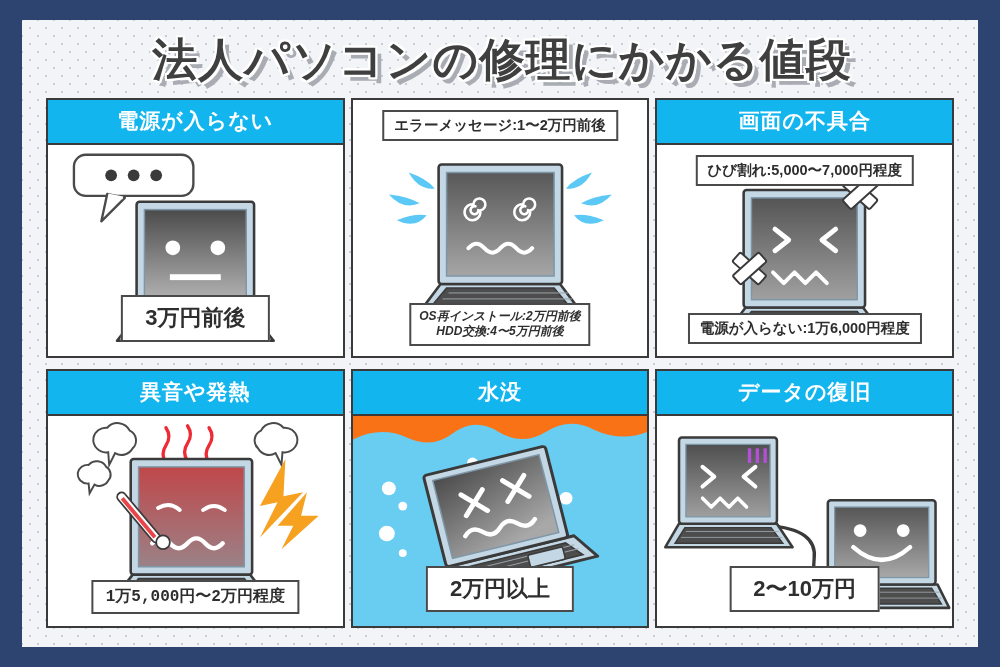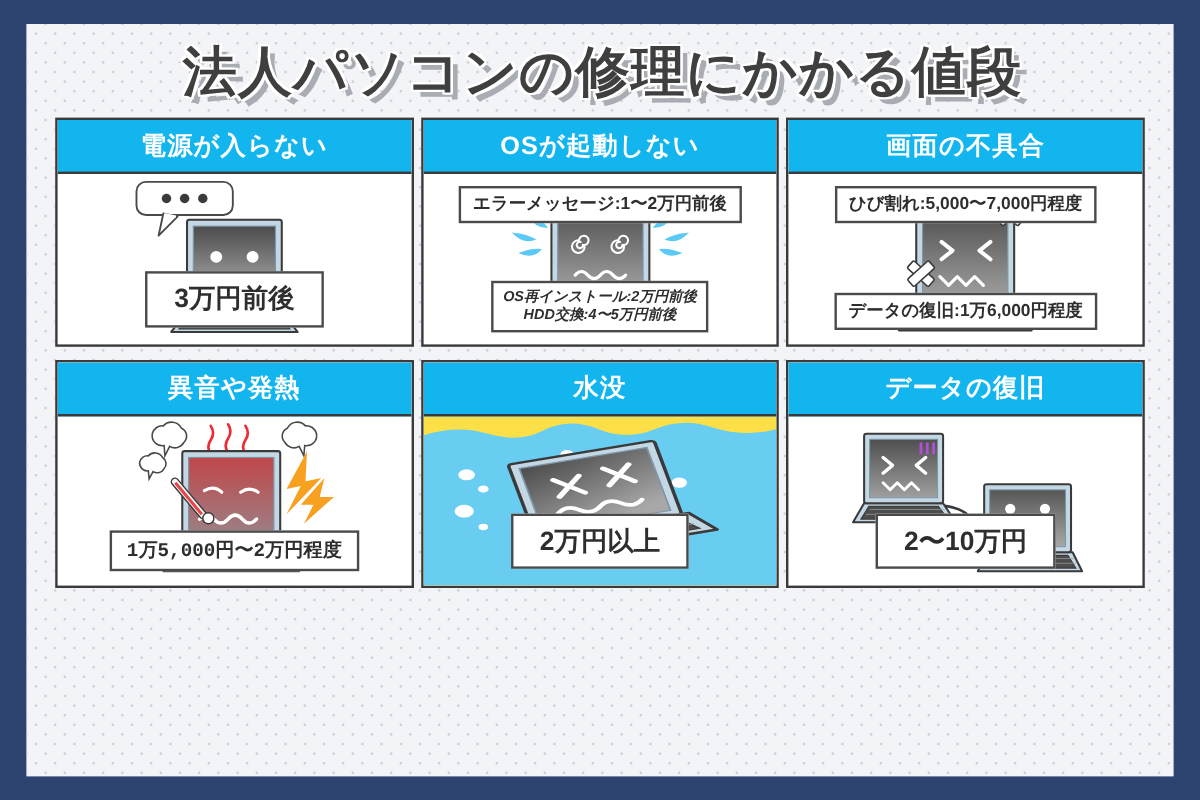--- a/index.html
+++ b/index.html
@@ -29,21 +29,21 @@
     letter-spacing:1px;
     line-height:1.05;
     text-shadow:
       -2px -2px 0 #ffffff, 2px -2px 0 #ffffff, -2px 2px 0 #ffffff, 2px 2px 0 #ffffff,
       0 -2px 0 #ffffff, 0 2px 0 #ffffff, -2px 0 0 #ffffff, 2px 0 0 #ffffff,
       6px 6px 0 #a9acb2;
   }
 
   
   .grid{
-    position:absolute;left:24px;top:78px;width:908px;height:392px;
+    position:absolute;left:24px;top:78px;width:908px;height:530px;
     display:flex;flex-direction:column;gap:11px;
   }
   .row{display:flex;gap:6px;flex:1;}
   .panel{
     flex:1;display:flex;flex-direction:column;
     background:#ffffff;
     border:2.5px solid #3a3a3a;
     box-sizing:border-box;
     position:relative;
     overflow:hidden;
@@ -81,21 +81,21 @@
   .pb-sm{font-size:14.5px;padding:4px 10px;}
   .pb-two{font-size:12px;padding:4px 8px;font-style:italic;}
 
   .center-x{left:50%;transform:translateX(-50%);}
 
   
   .art{position:absolute;left:0;top:0;width:100%;height:100%;}
   svg{display:block;}
 
   
-  .water-panel .panel-body{background:#fde047;}
+  .water-panel .panel-body{background:#f97316;}
 </style>
 </head>
 <body>
 
 <div id="stage">
   <div class="outer-frame">
 
     <div class="title-wrap">
       <div class="title">法人パソコンの修理にかかる値段</div>
     </div>
@@ -136,21 +136,20 @@
                 <circle cx="125" cy="105" r="7.5" fill="#fff"></circle>
                 <circle cx="171" cy="105" r="7.5" fill="#fff"></circle>
                 <rect x="122" y="132" width="52" height="6" fill="#fff"></rect>
               </svg>
             </div>
             <div class="pricebox pb-big center-x" style="bottom:14px;">3万円前後</div>
           </div>
         </div>
 
         <div class="panel">
-          <div class="panel-header">OSが起動しない</div>
           <div class="panel-body">
             <div class="art">
               <svg viewBox="0 0 296 215" width="100%" height="100%" preserveAspectRatio="xMidYMid meet">
                 <defs>
                   <linearGradient id="scr2" x1="0" y1="0" x2="0" y2="1">
                     <stop offset="0" stop-color="#585858"></stop>
                       <stop offset="1" stop-color="#a6a6a6"></stop>
                   </linearGradient>
                 </defs>
 
@@ -218,21 +217,21 @@
                   <rect x="186" y="42" width="38" height="13" rx="2" fill="#fff" stroke="#3a3a3a" stroke-width="2" transform="rotate(42 205 48)"></rect>
                   <rect x="186" y="42" width="38" height="13" rx="2" fill="#fff" stroke="#3a3a3a" stroke-width="2" transform="rotate(-42 205 48)"></rect>
                 </g>
                 <g>
                   <rect x="74" y="120" width="36" height="12.5" rx="2" fill="#fff" stroke="#3a3a3a" stroke-width="2" transform="rotate(42 92 126)"></rect>
                   <rect x="74" y="120" width="36" height="12.5" rx="2" fill="#fff" stroke="#3a3a3a" stroke-width="2" transform="rotate(-42 92 126)"></rect>
                 </g>
               </svg>
             </div>
             <div class="pricebox pb-sm center-x" style="top:10px;">ひび割れ:5,000〜7,000円程度</div>
-            <div class="pricebox pb-sm center-x" style="bottom:12px;">データの復旧:1万6,000円程度</div>
+            <div class="pricebox pb-sm center-x" style="bottom:12px;">電源が入らない:1万6,000円程度</div>
           </div>
         </div>
       </div>
 
       <div class="row">
 
         <div class="panel">
           <div class="panel-header">異音や発熱</div>
           <div class="panel-body">
             <div class="art">

